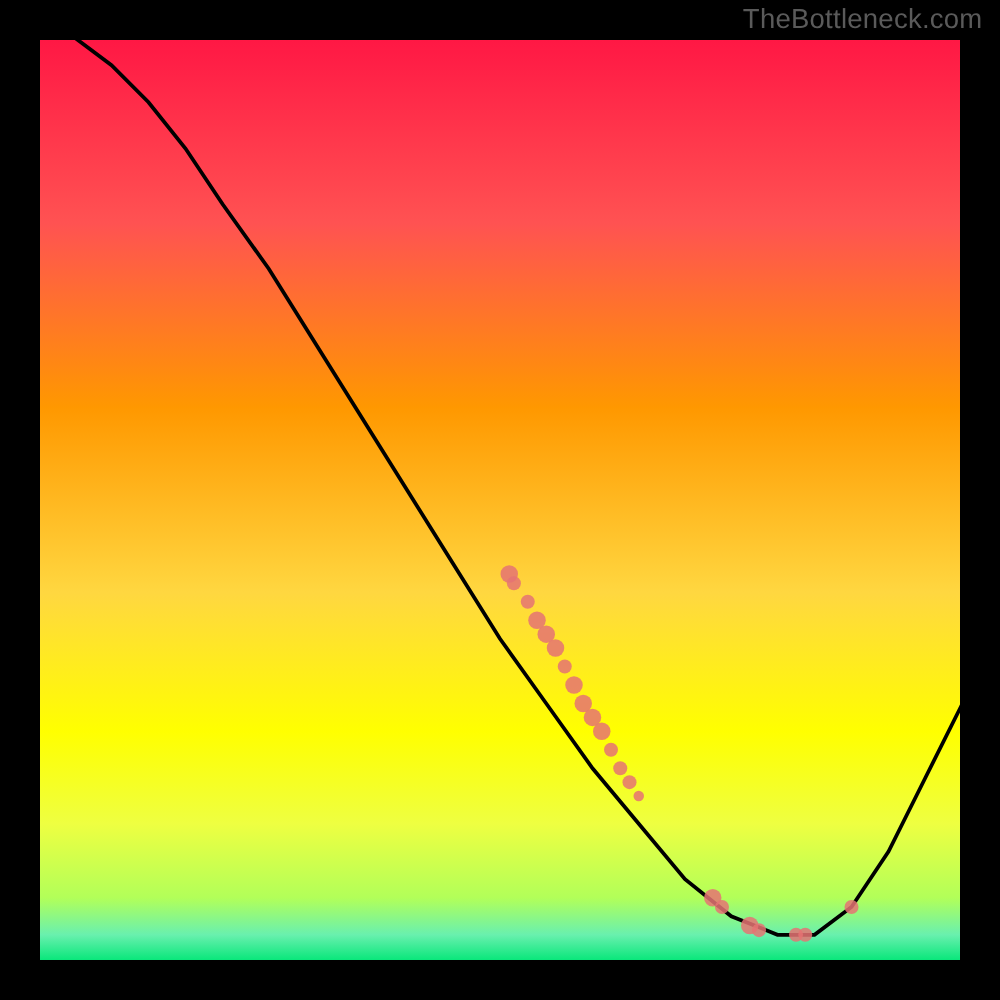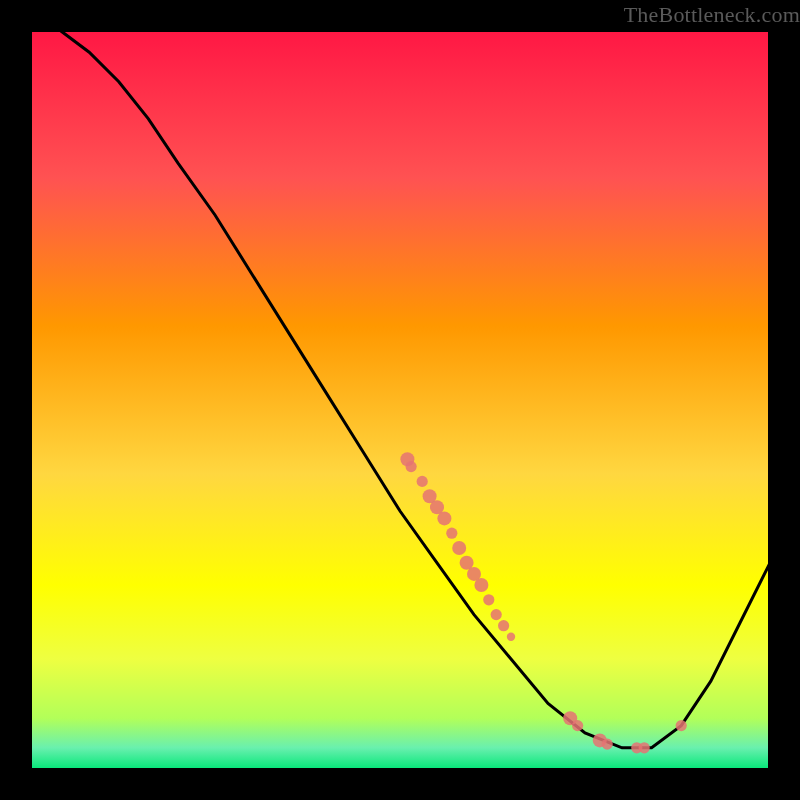--- a/index.html
+++ b/index.html
@@ -12,27 +12,26 @@
     font-family: Arial, Helvetica, sans-serif;
   }
   .chart-container {
     position: relative;
     width: 800px;
     height: 800px;
   }
   .watermark {
     position: absolute;
     top: 2px;
-    right: 0;
+    right: 14px;
     font-size: 22px;
     font-weight: 500;
     color: #5a5a5a;
     z-index: 10;
     letter-spacing: 0.2px;
-    font-family: Liberation Serif, serif;
   }
   svg {
     display: block;
   }
 </style>
 </head>
 <body>
 
 <div class="chart-container">
   <div class="watermark">TheBottleneck.com</div>

